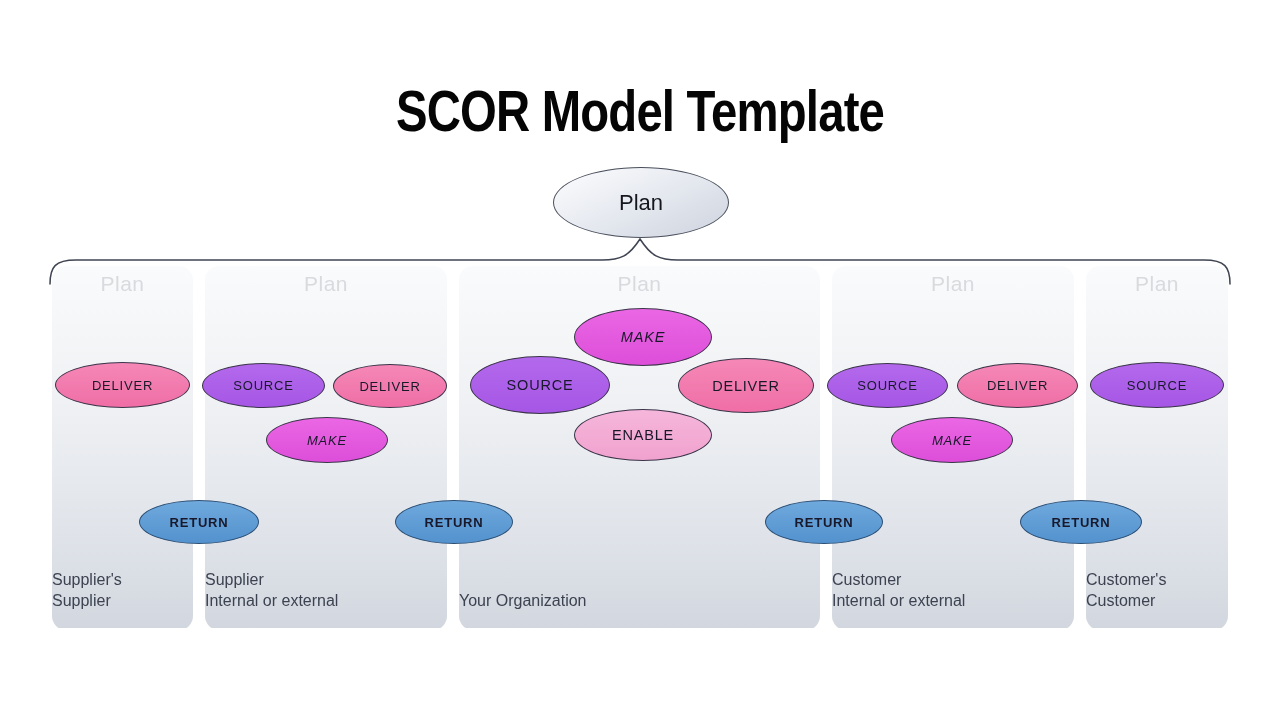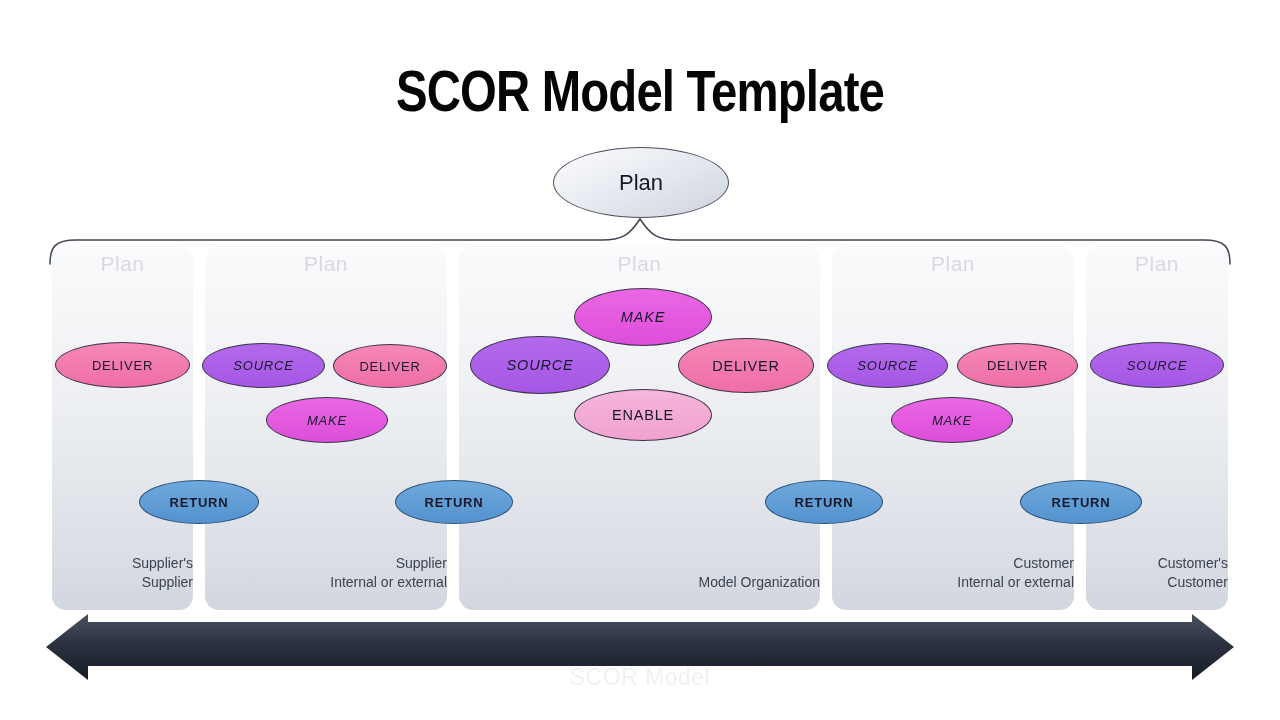--- a/index.html
+++ b/index.html
@@ -1,22 +1,23 @@
 <!DOCTYPE html>
 <html><head>
 <meta charset="utf-8">
 <style>
   * { margin: 0; padding: 0; box-sizing: border-box; }
   html,body { background: #ffffff; }
   .slide {
     position: relative;
-    width: 1280px; height: 720px;
+    width: 1280px; height: 608px;
     background: #ffffff;
     overflow: hidden;
     font-family: "Liberation Sans", sans-serif;
+    margin-top: 20px;
   }
 
   
   .title-wrap {
     position: absolute; top: 58px; left: 0; width: 1280px;
     text-align: center;
   }
   .title-wrap h1 {
     display: inline-block;
     font-family: "Liberation Sans", sans-serif;
@@ -51,35 +52,35 @@
   .panel-3 { left: 459px; width: 361px; }
   .panel-4 { left: 832px; width: 242px; }
   .panel-5 { left: 1086px; width: 142px; }
   .panel-header {
     position: absolute; top: 6px; left: 0; width: 100%;
     text-align: center;
     font-size: 21px; color: #d8dade; letter-spacing: 0.5px;
   }
   .panel-label {
     position: absolute; bottom: 18px; left: 0; width: 100%;
-    text-align: right;
-    font-size: 14px; color: #3c4250; line-height: 1.35;
+    text-align: left;
+    font-size: 16px; color: #3c4250; line-height: 1.35;
   }
 
   
   .node {
     position: absolute;
     border-radius: 50%;
     display: flex; align-items: center; justify-content: center;
     font-size: 13px; letter-spacing: 0.8px; color: #18182a;
     border: 1.3px solid #3a3349;
   }
   .node.big { font-size: 14.5px; }
   .node.deliver { background: linear-gradient(180deg, #f588b7 0%, #ef6ea5 100%); }
-  .node.source  { background: linear-gradient(180deg, #b369ec 0%, #a656e5 100%); font-style: italic; }
+  .node.source  { background: linear-gradient(180deg, #b369ec 0%, #a656e5 100%); }
   .node.make    { background: linear-gradient(180deg, #ea67e4 0%, #dd4ed9 100%); font-style: italic; }
   .node.enable  { background: linear-gradient(180deg, #f6b6db 0%, #f0a2ce 100%); }
   .node.return  { background: linear-gradient(180deg, #6fa9dd 0%, #5392ce 100%); border-color: #2b4e75; font-weight: bold; }
 
   
   .arrow-svg { position: absolute; left: 0; top: 608px; width: 1280px; height: 80px; }
   .arrow-label {
     position: absolute; top: 664px; left: 0; width: 1280px;
     text-align: center;
     font-size: 23px; color: #eff1f4; letter-spacing: 0.5px;
@@ -118,21 +119,21 @@
   <div class="panel panel-2">
     <div class="panel-header">Plan</div>
     <div class="panel-label">
       <span>Supplier</span><br>
       <span>Internal or external</span>
     </div>
   </div>
   <div class="panel panel-3">
     <div class="panel-header">Plan</div>
     <div class="panel-label">
-      <span>Model Organization</span>
+      <span>Your Organization</span>
     </div>
   </div>
   <div class="panel panel-4">
     <div class="panel-header">Plan</div>
     <div class="panel-label">
       <span>Customer</span><br>
       <span>Internal or external</span>
     </div>
   </div>
   <div class="panel panel-5">

